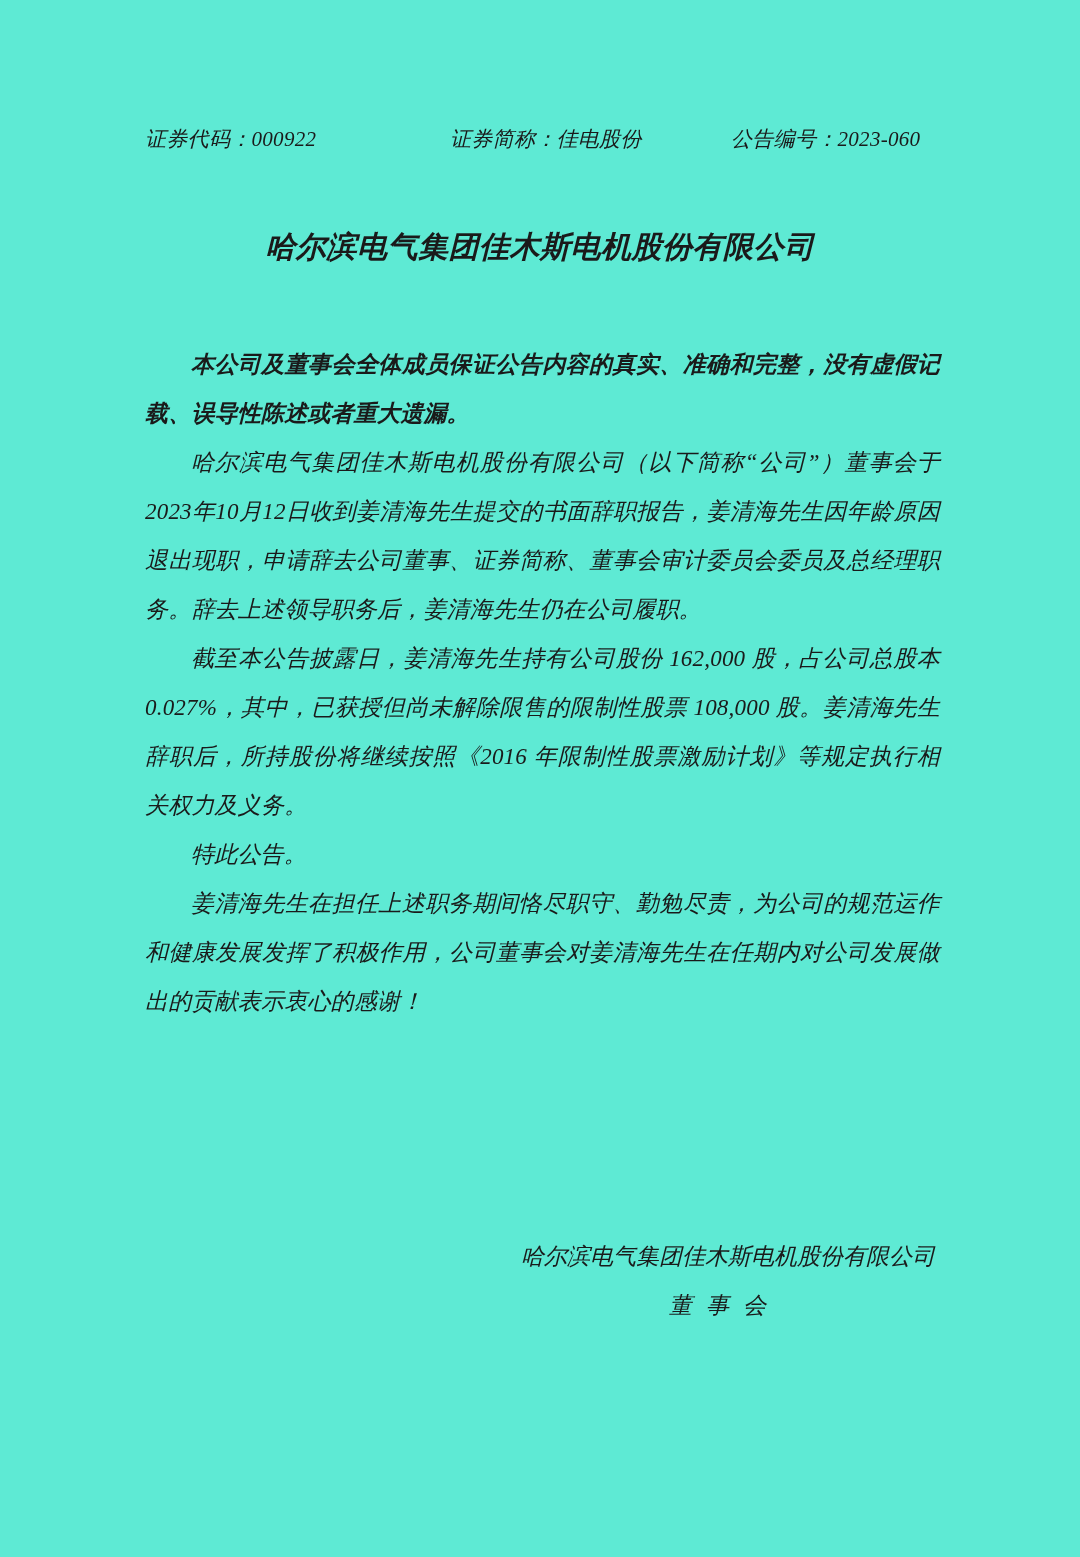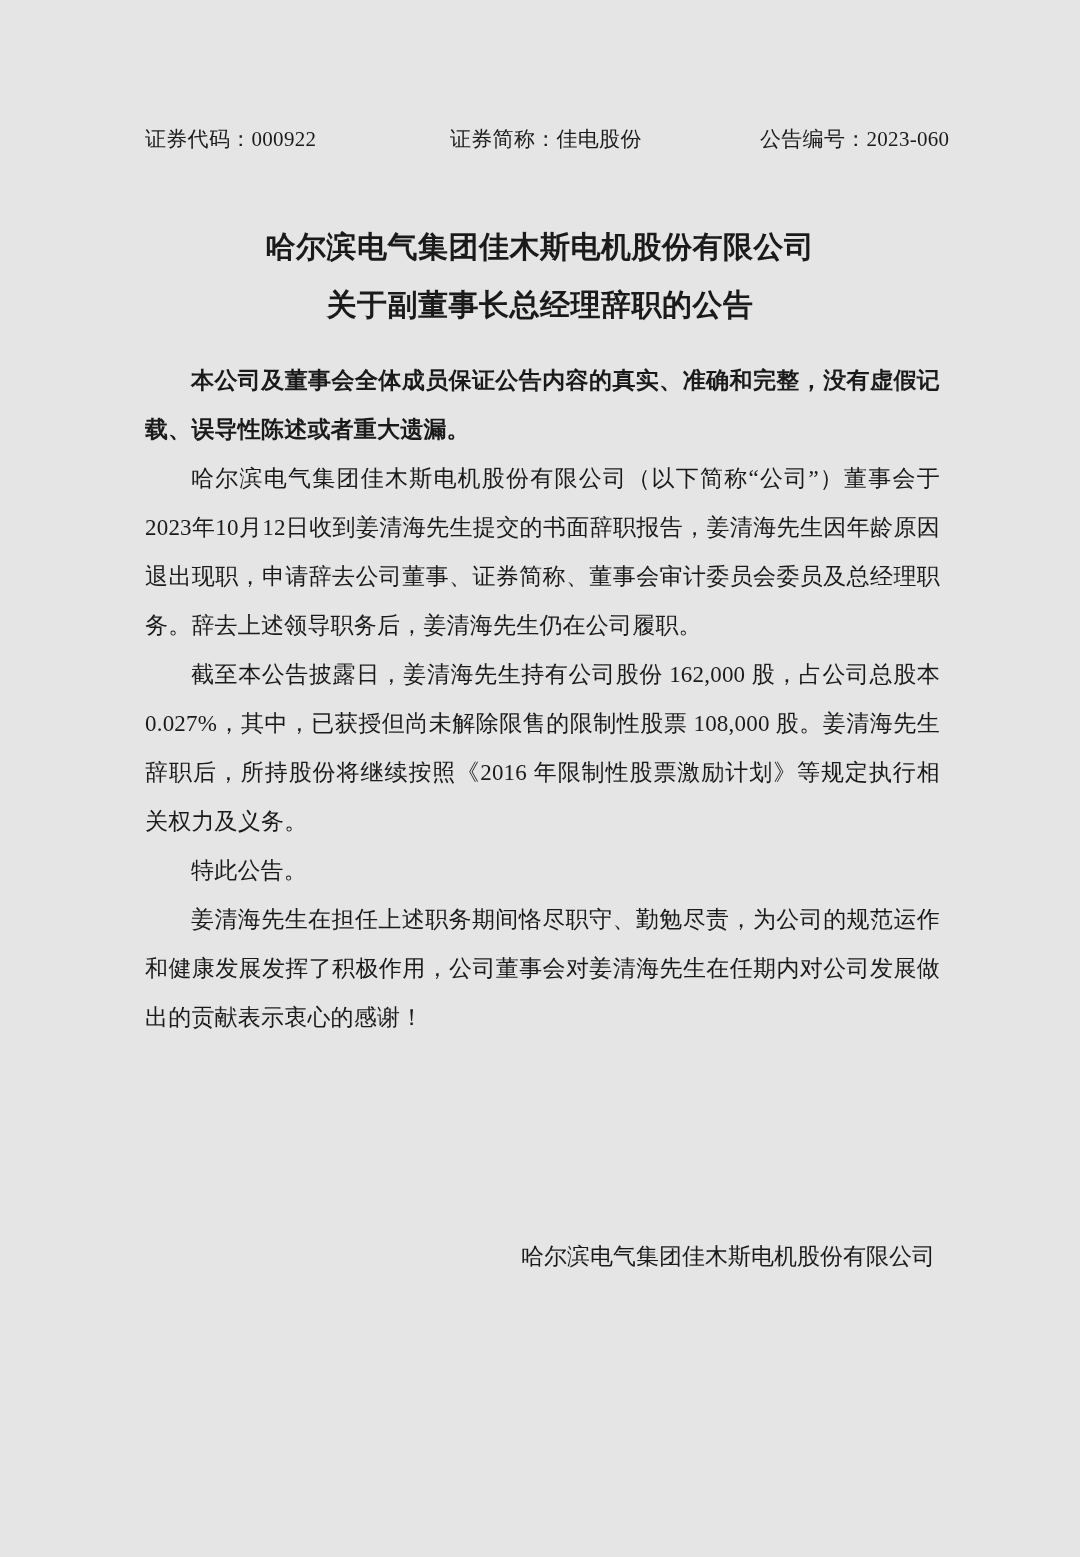--- a/index.html
+++ b/index.html
@@ -11,63 +11,64 @@
     width: 1080px;
     height: 1557px;
     font-family: "Liberation Serif", "DejaVu Serif", serif;
     color: #1a1a1a;
     overflow: hidden;
   }
   .page {
     width: 1080px;
     height: 1557px;
     position: relative;
-    background: #e5e5e5;
+    background: #5eead4;
     box-sizing: border-box;
+    font-style: italic;
   }
 
   
   .meta-row {
     position: absolute;
     top: 122px;
     left: 145px;
     width: 800px;
     height: 34px;
     font-size: 21px;
     letter-spacing: 0.3px;
     white-space: nowrap;
   }
   .meta-item {
     position: absolute;
     top: 0;
     line-height: 34px;
   }
   .meta-code  { left: 0px; }
   .meta-name  { left: 305px; }
-  .meta-num   { left: 615px; }
+  .meta-num   { left: 586px; }
 
   
   .title-block {
     position: absolute;
     top: 218px;
     left: 0;
     width: 1080px;
     text-align: center;
   }
   .doc-title {
     font-size: 30px;
     font-weight: bold;
     line-height: 58px;
     letter-spacing: 0.5px;
   }
 
   
   .body-block {
     position: absolute;
-    top: 356px;
+    top: 340px;
     left: 145px;
     width: 795px;
   }
   p.para {
     margin: 0;
     font-size: 23px;
     line-height: 49px;
     text-align: justify;
     text-justify: inter-ideograph;
     text-indent: 2em;
@@ -104,28 +105,28 @@
 <div class="page">
 
   <div class="meta-row">
     <span class="meta-item meta-code">证券代码：000922</span>
     <span class="meta-item meta-name">证券简称：佳电股份</span>
     <span class="meta-item meta-num">公告编号：2023-060</span>
   </div>
 
   <div class="title-block">
     <div class="doc-title">哈尔滨电气集团佳木斯电机股份有限公司</div>
-    <div class="doc-title">关于副董事长总经理辞职的公告</div>
   </div>
 
   <div class="body-block">
     <p class="para bold-note">本公司及董事会全体成员保证公告内容的真实、准确和完整，没有虚假记载、误导性陈述或者重大遗漏。</p>
     <p class="para">哈尔滨电气集团佳木斯电机股份有限公司（以下简称“公司”）董事会于2023年10月12日收到姜清海先生提交的书面辞职报告，姜清海先生因年龄原因退出现职，申请辞去公司董事、证券简称、董事会审计委员会委员及总经理职务。辞去上述领导职务后，姜清海先生仍在公司履职。</p>
     <p class="para">截至本公告披露日，姜清海先生持有公司股份 162,000 股，占公司总股本0.027%，其中，已获授但尚未解除限售的限制性股票 108,000 股。姜清海先生辞职后，所持股份将继续按照《2016 年限制性股票激励计划》等规定执行相关权力及义务。</p>
     <p class="para">特此公告。</p>
     <p class="para">姜清海先生在担任上述职务期间恪尽职守、勤勉尽责，为公司的规范运作和健康发展发挥了积极作用，公司董事会对姜清海先生在任期内对公司发展做出的贡献表示衷心的感谢！</p>
   </div>
 
   <div class="sign-block">
     <div class="sign-line sign-org">哈尔滨电气集团佳木斯电机股份有限公司</div>
+    <div class="sign-line sign-board">董事会</div>
   </div>
 
 </div>
 
 </body></html>

